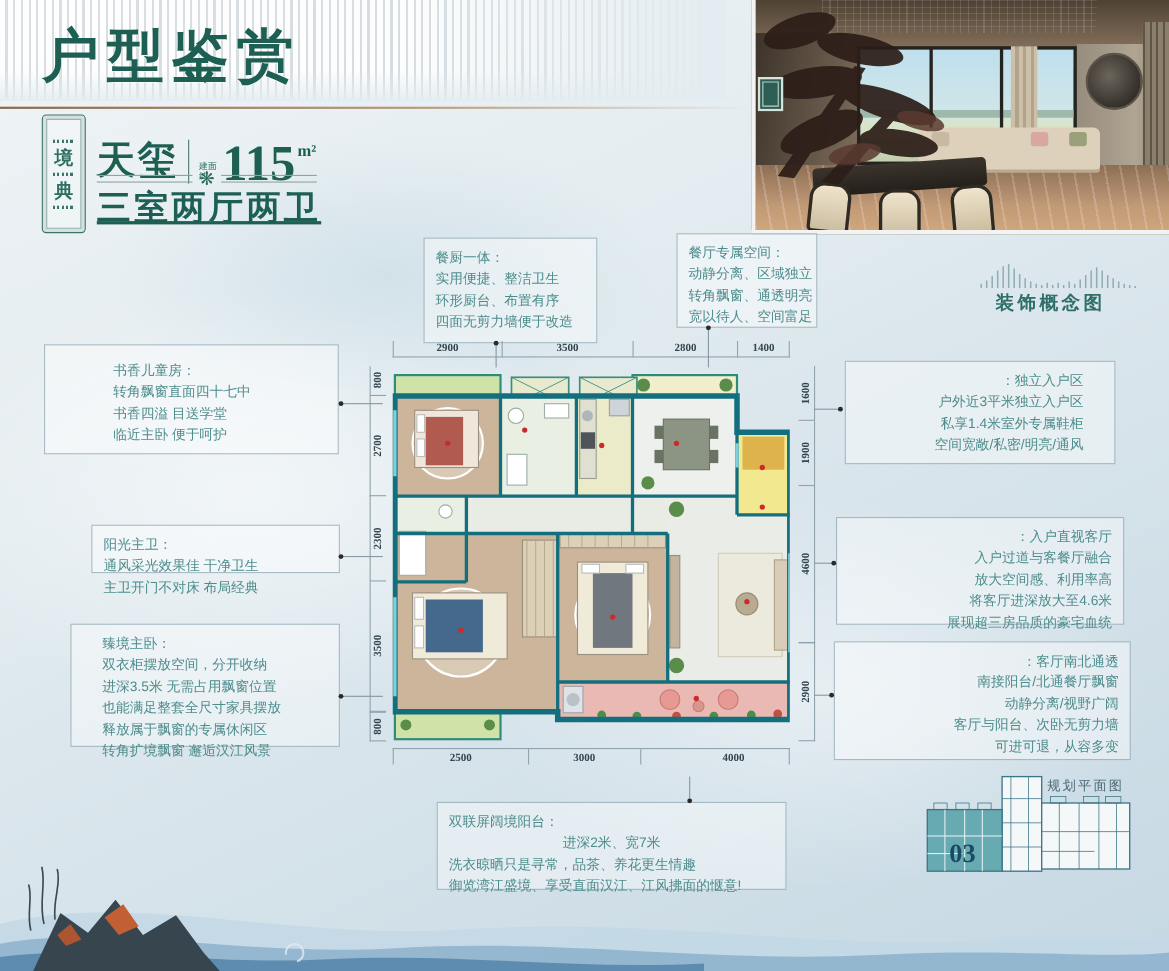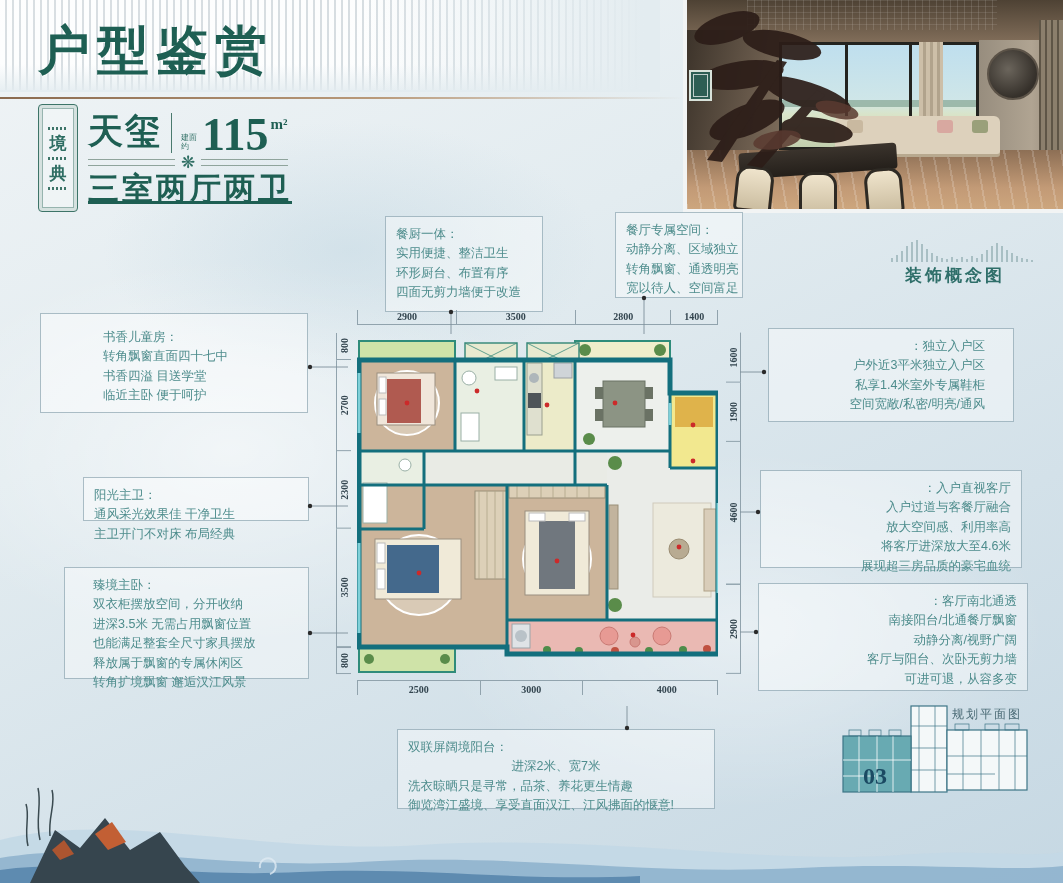--- a/index.html
+++ b/index.html
@@ -23,21 +23,21 @@
     background:linear-gradient(90deg,#8a6a4f,#b99a7a 55%,rgba(185,154,122,0) 100%);}
 
   
   .seal{left:38px;top:104px;width:38px;height:106px;border:1px solid #3d7468;border-radius:4px;
     box-shadow:inset 0 0 0 3px rgba(255,255,255,.6), inset 0 0 0 4px rgba(61,116,104,.5);
     display:flex;flex-direction:column;align-items:center;justify-content:center;gap:2px;
     background:rgba(244,248,248,.5);color:#2e6e63;}
   .seal .ch{font-family:"Liberation Serif",serif;font-size:17px;font-weight:bold;}
   .seal .tick{width:20px;height:3px;background:repeating-linear-gradient(90deg,#3d7468 0 2px,transparent 2px 4px);}
   .name-row{left:88px;top:108px;display:flex;align-items:flex-end;color:#1e5f53;}
-  .prod-name{font-family:"Liberation Serif",serif;font-weight:bold;font-size:35px;letter-spacing:2px;}
+  .prod-name{font-family:"Liberation Serif",serif;font-weight:bold;font-size:35px;letter-spacing:2px;margin-top:14px;}
   .vdiv{width:1px;height:40px;background:#4a7a6e;margin:0 9px 2px 9px;}
   .area-label{width:18px;font-size:8px;line-height:1.15;color:#2e6e63;margin:12px 3px 4px 0;word-break:break-all;}
   .area-value{font-family:"Liberation Serif",serif;font-weight:bold;font-size:46px;line-height:.9;}
   .area-unit{font-family:"Liberation Serif",serif;font-weight:bold;font-size:15px;margin:0 0 22px 2px;}
   .orn-row{left:88px;top:152px;width:200px;display:flex;align-items:center;}
   .dbl-line{flex:1;height:5px;border-top:1px solid #8fa49c;border-bottom:1px solid #8fa49c;}
   .flower{font-size:17px;color:#2e6e63;margin:0 6px;}
   .layout-text{left:88px;top:168px;font-family:"Liberation Serif",serif;font-weight:bold;font-size:31px;
     color:#1e5f53;letter-spacing:3px;text-decoration:underline;}
 

